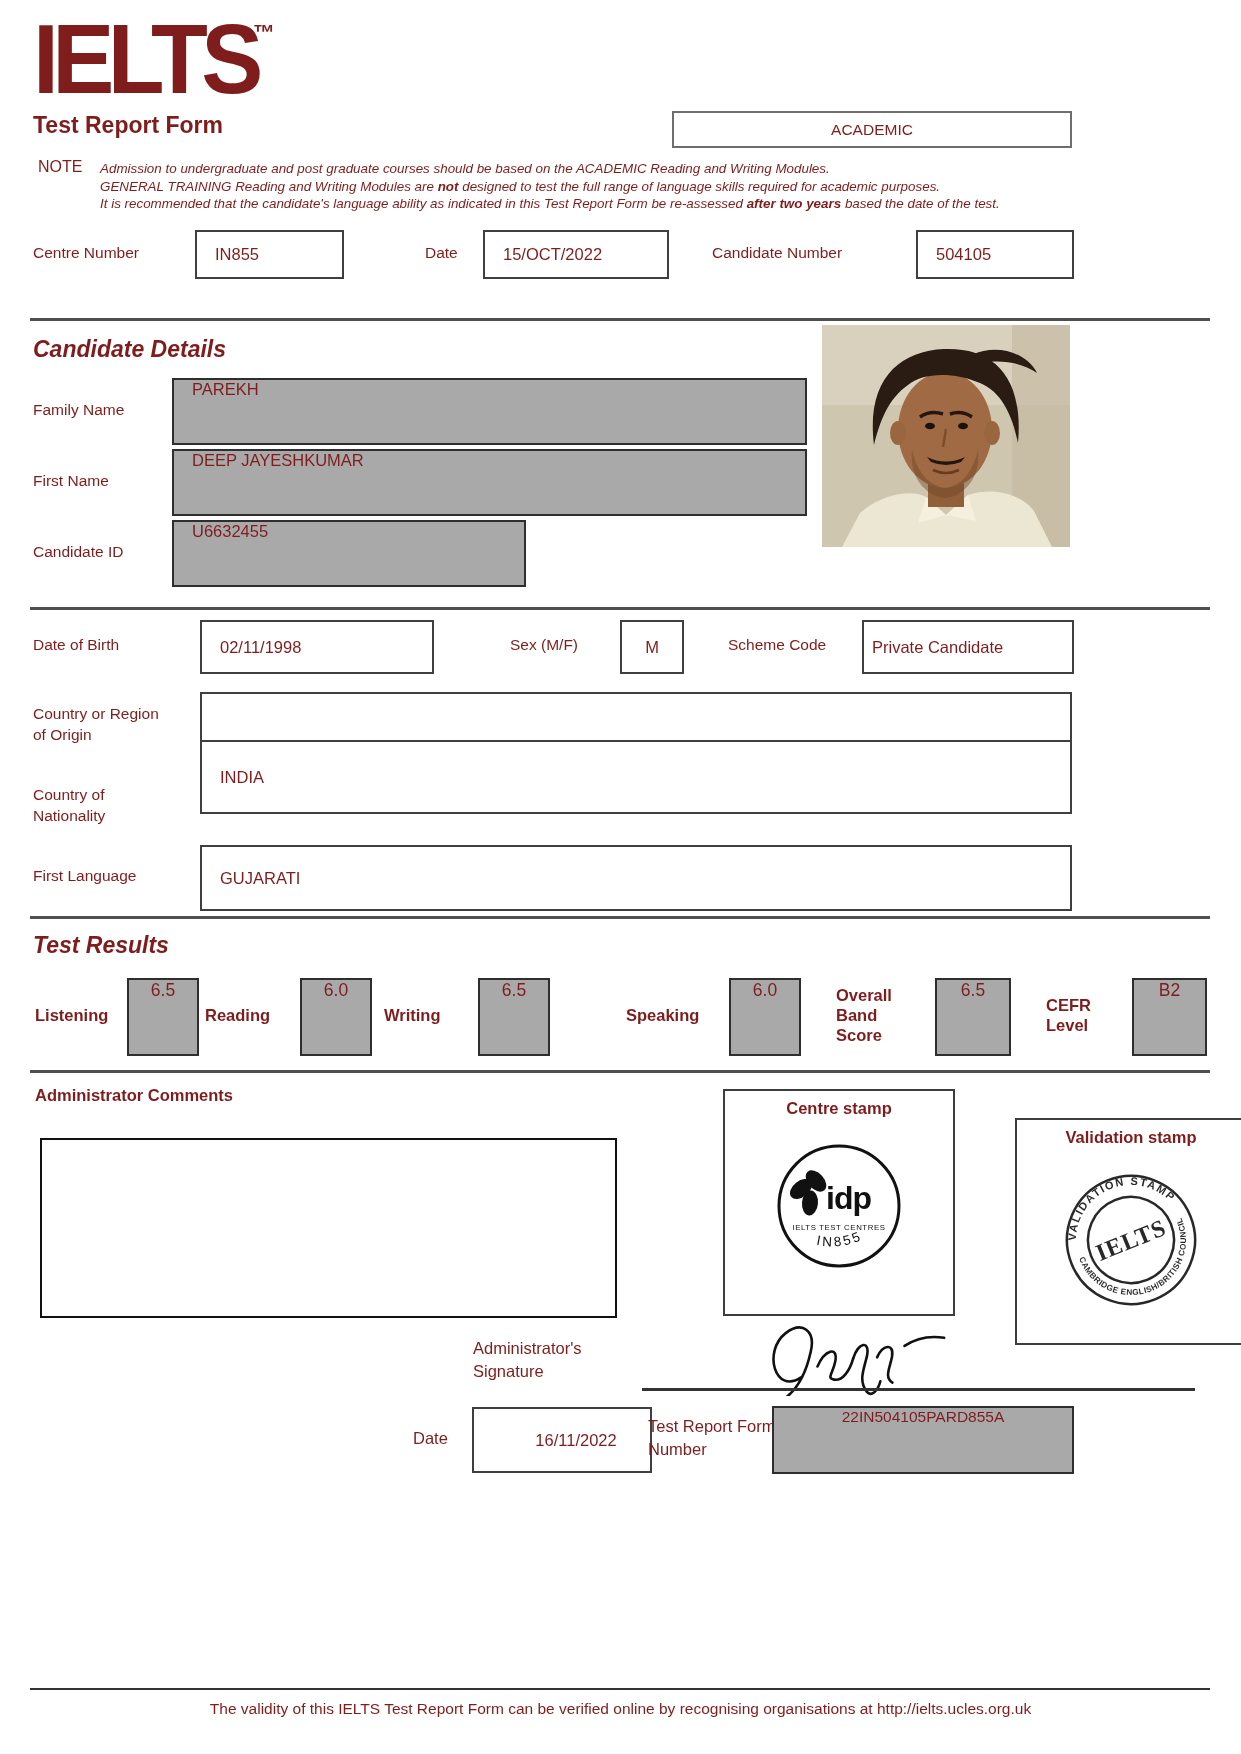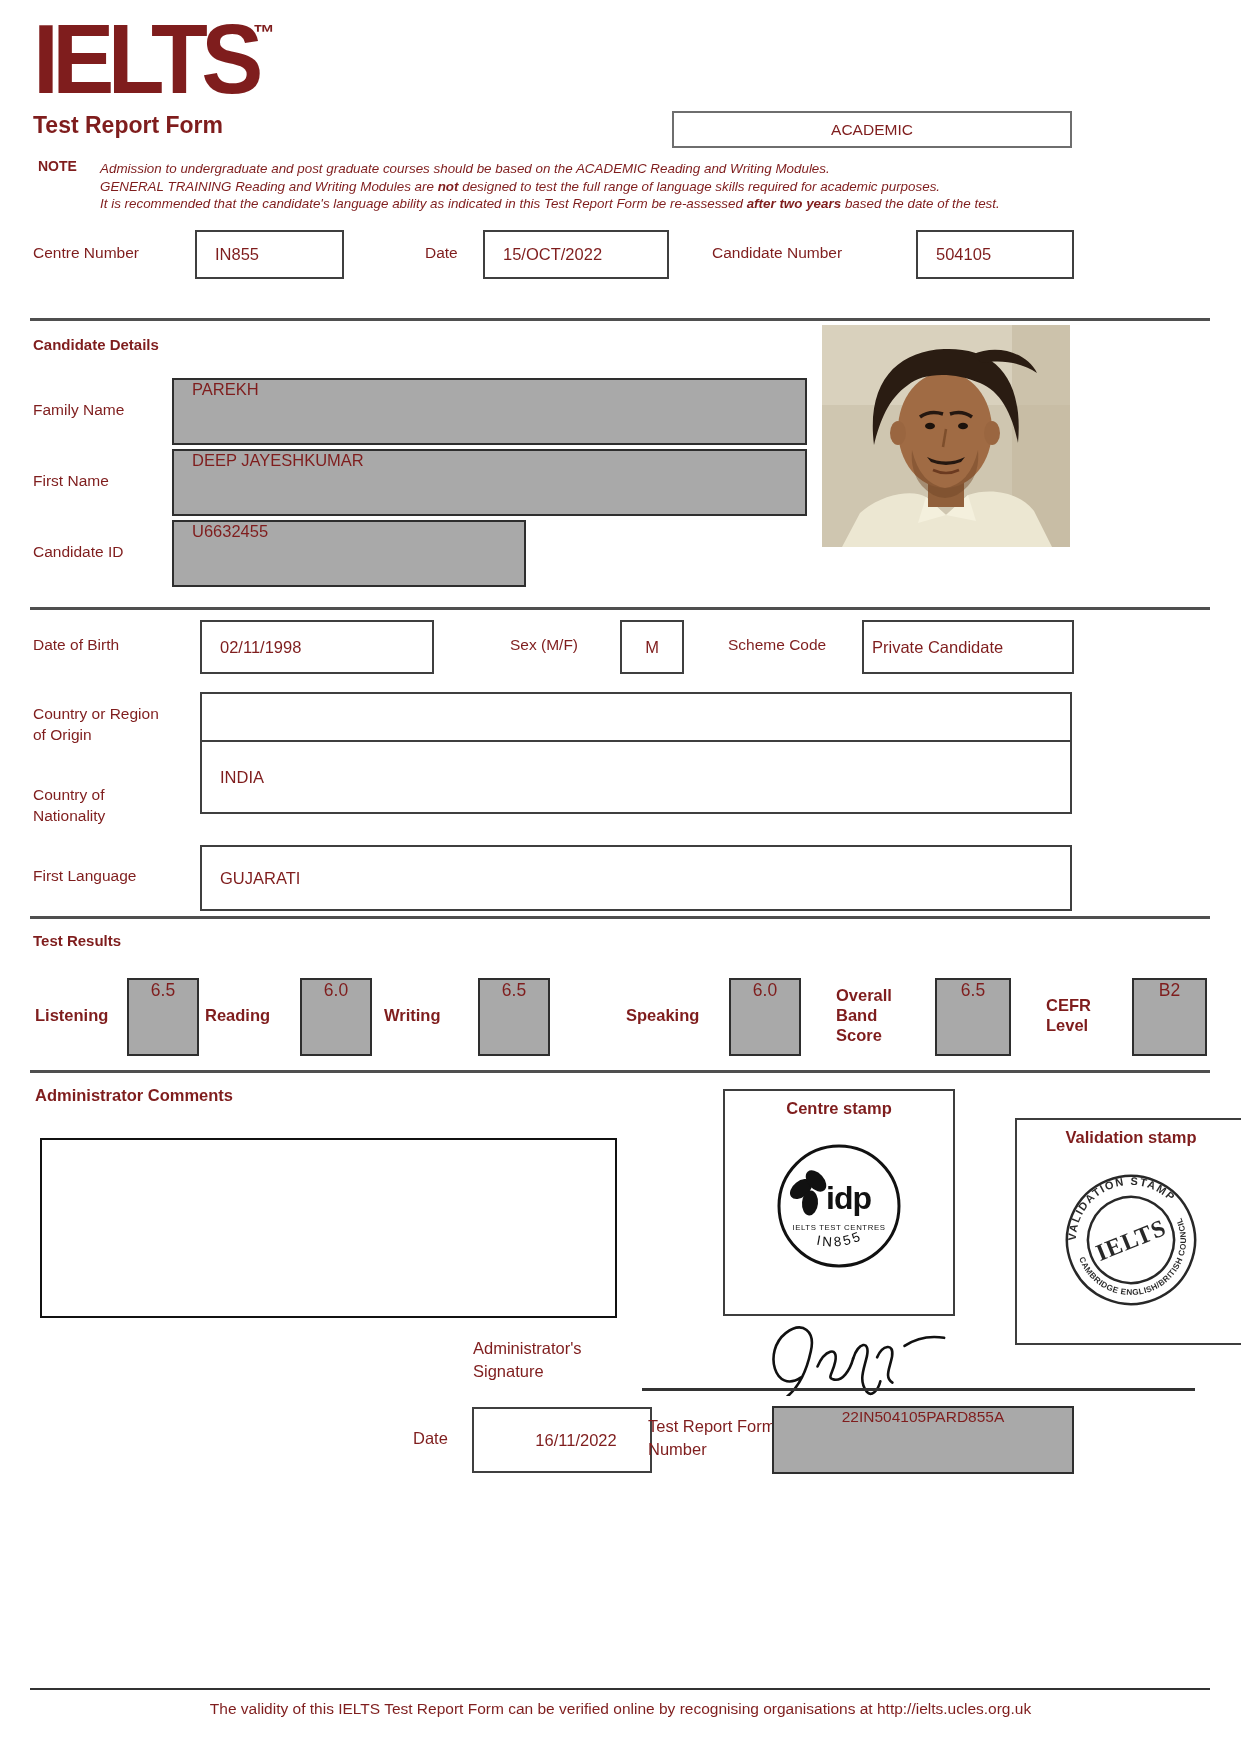--- a/index.html
+++ b/index.html
@@ -6,25 +6,25 @@
   .page{position:relative;width:1241px;height:1754px;background:#ffffff;
         font-family:"Liberation Sans","DejaVu Sans",sans-serif;color:#7f1d1d;overflow:hidden;}
   .abs{position:absolute;}
   .flexc{display:flex;align-items:center;}
   .lbl{font-size:15.5px;line-height:20px;}
   .wbox{border:2px solid #3f3f3f;background:#fff;display:flex;align-items:center;}
   .gbox{border:2px solid #2e2e2e;background:#a9a9a9;display:flex;}
   .val{padding-left:18px;font-size:16.5px;}
   .cval{width:100%;text-align:center;font-size:16.5px;}
   .hr{height:3px;background:#4f4f4f;}
-  .h1{font-weight:bold;font-size:15px;}
+  .h1{font-weight:bold;font-size:23px;font-style:italic;}
   .logo{font-weight:bold;font-size:98px;letter-spacing:-7px;line-height:90px;transform:scaleX(.95);transform-origin:left top;}
   .tm{font-weight:bold;font-size:22px;}
   .title{font-weight:bold;font-size:23px;}
-  .note-l{font-weight:bold;font-size:14px;}
+  .note-l{font-weight:normal;font-size:16px;}
   .note-t{font-style:italic;font-size:13.4px;line-height:17.5px;white-space:nowrap;}
   .score-lbl{font-weight:bold;font-size:16.5px;line-height:20px;}
   .score-box{justify-content:center;}
   .score-val{font-size:17.5px;}
   .stamp-box{border:2px solid #3d3d3d;background:#fff;}
   .stamp-title{font-weight:bold;font-size:16.5px;text-align:center;padding-top:8px;}
   .sm-h{font-weight:bold;font-size:16.5px;}
   .two-line{font-size:15.5px;line-height:21px;}
   .footer-t{font-size:15.5px;text-align:center;width:100%;}
 </style>

